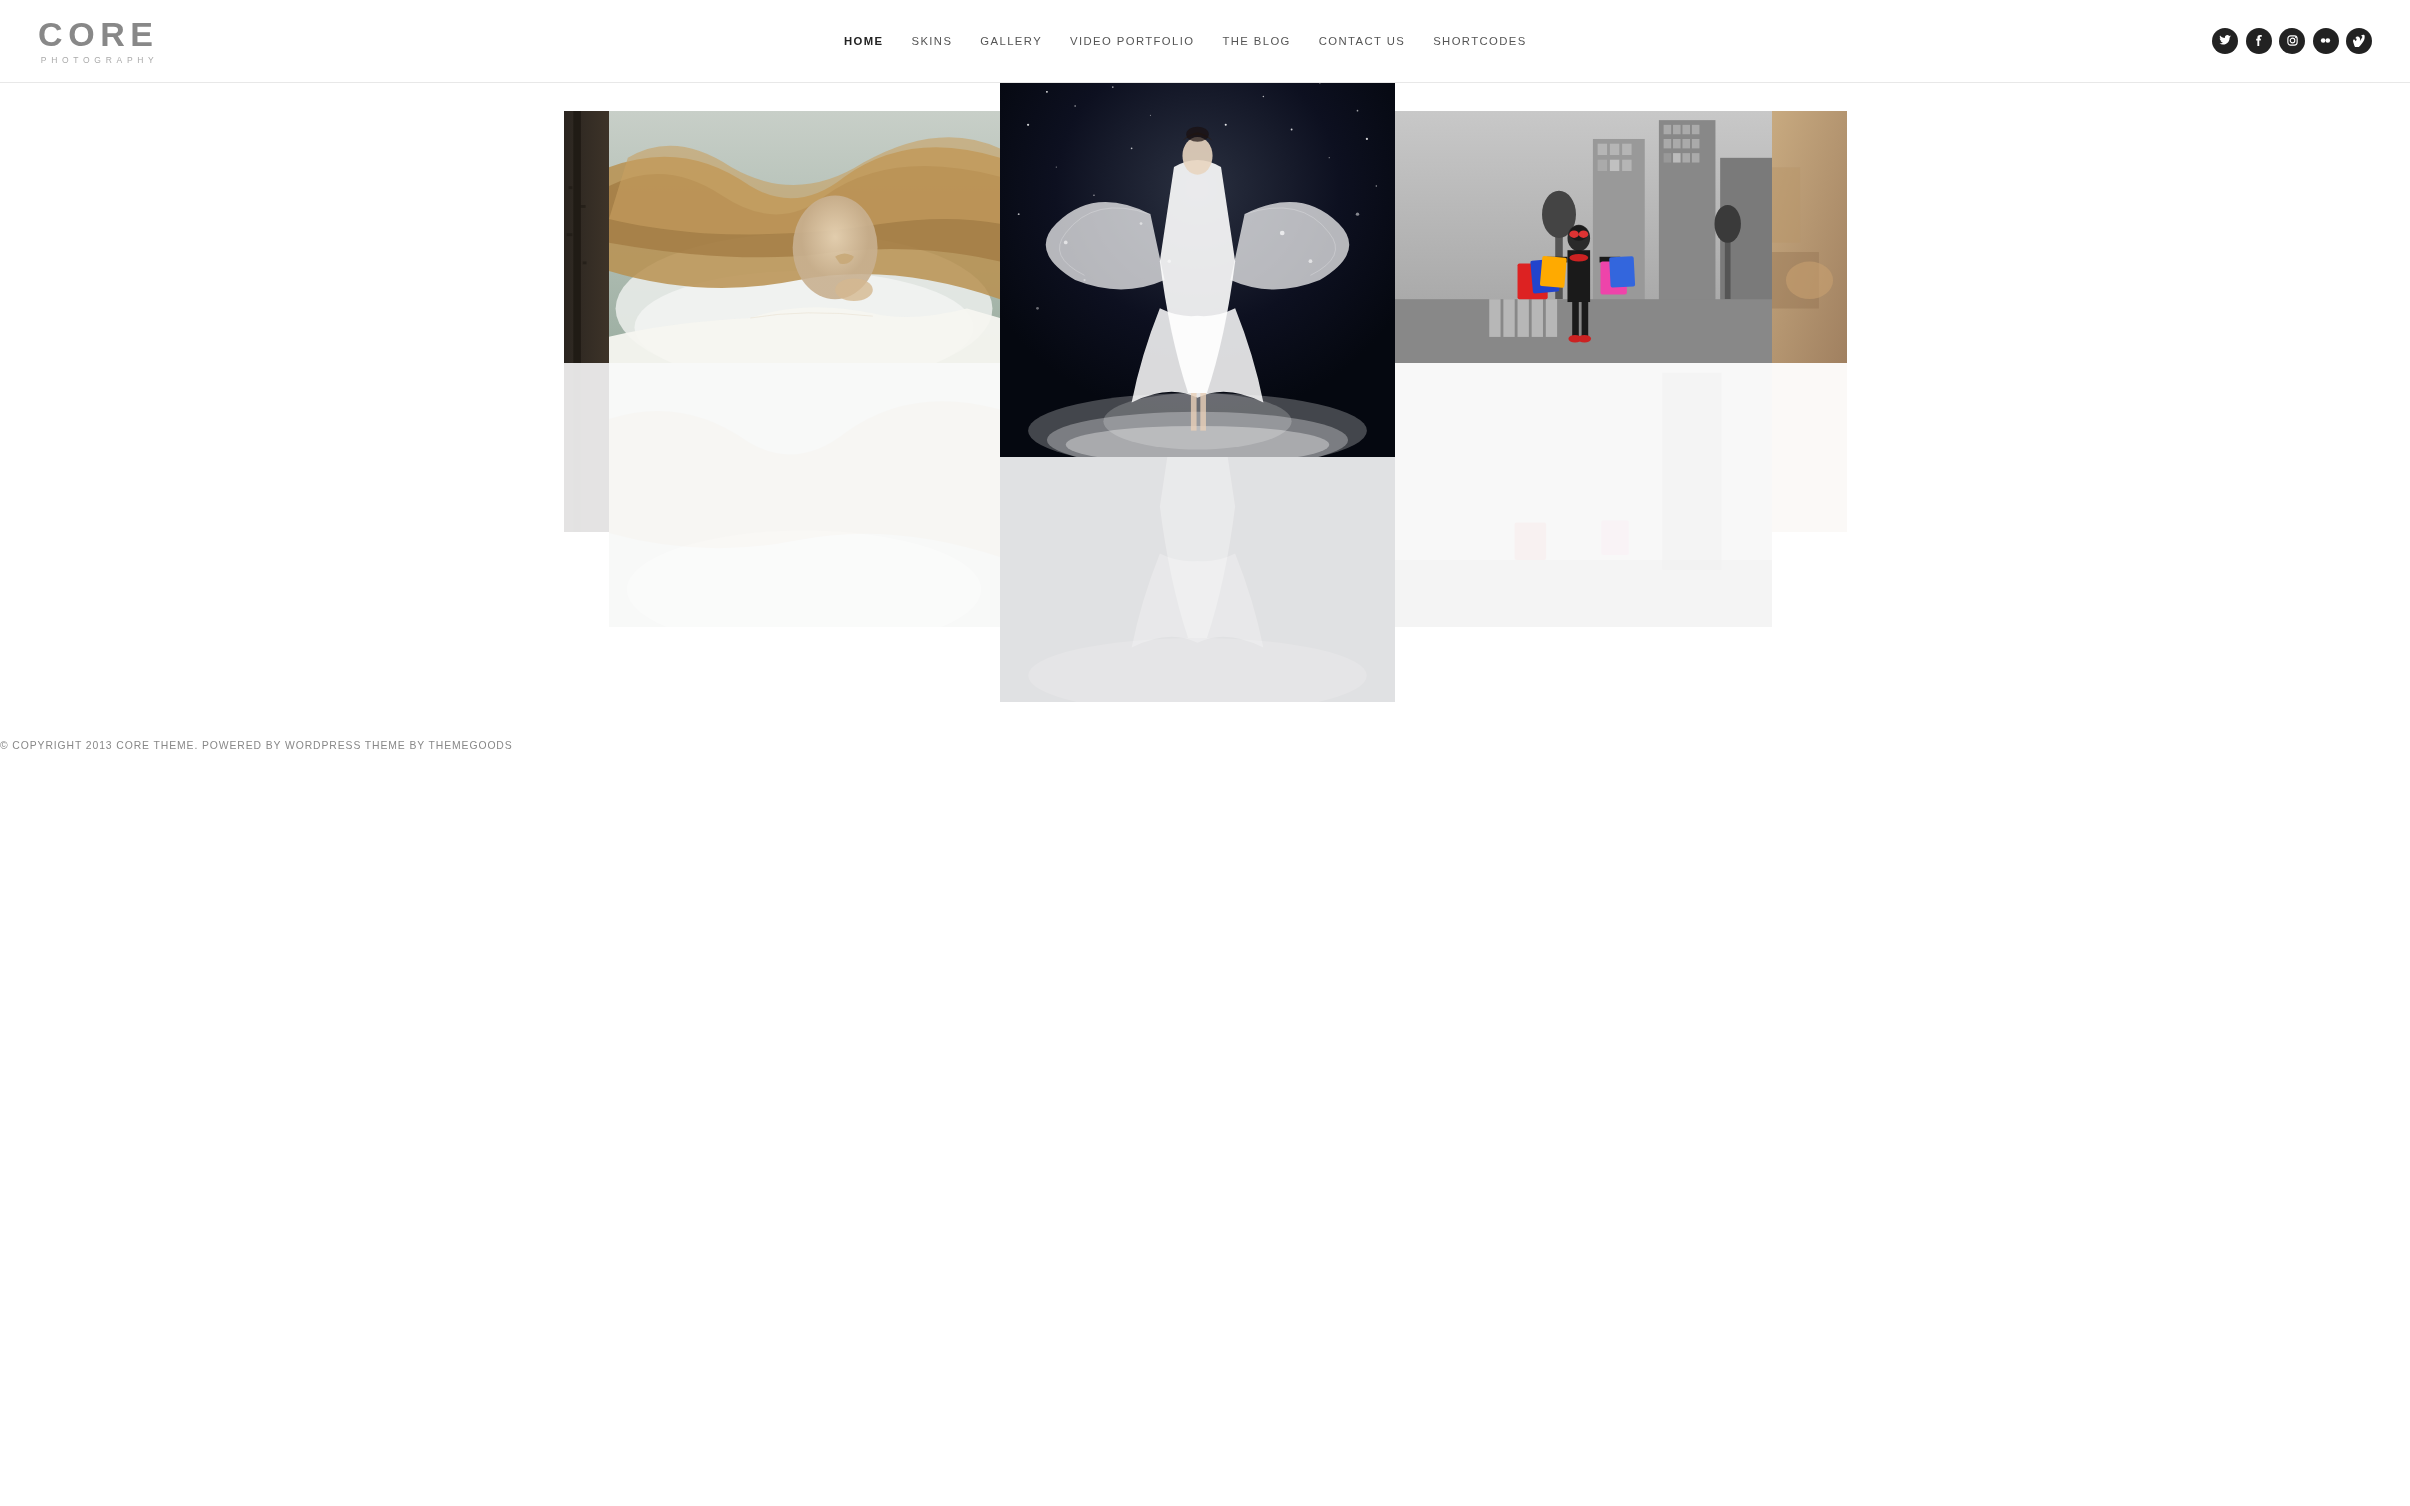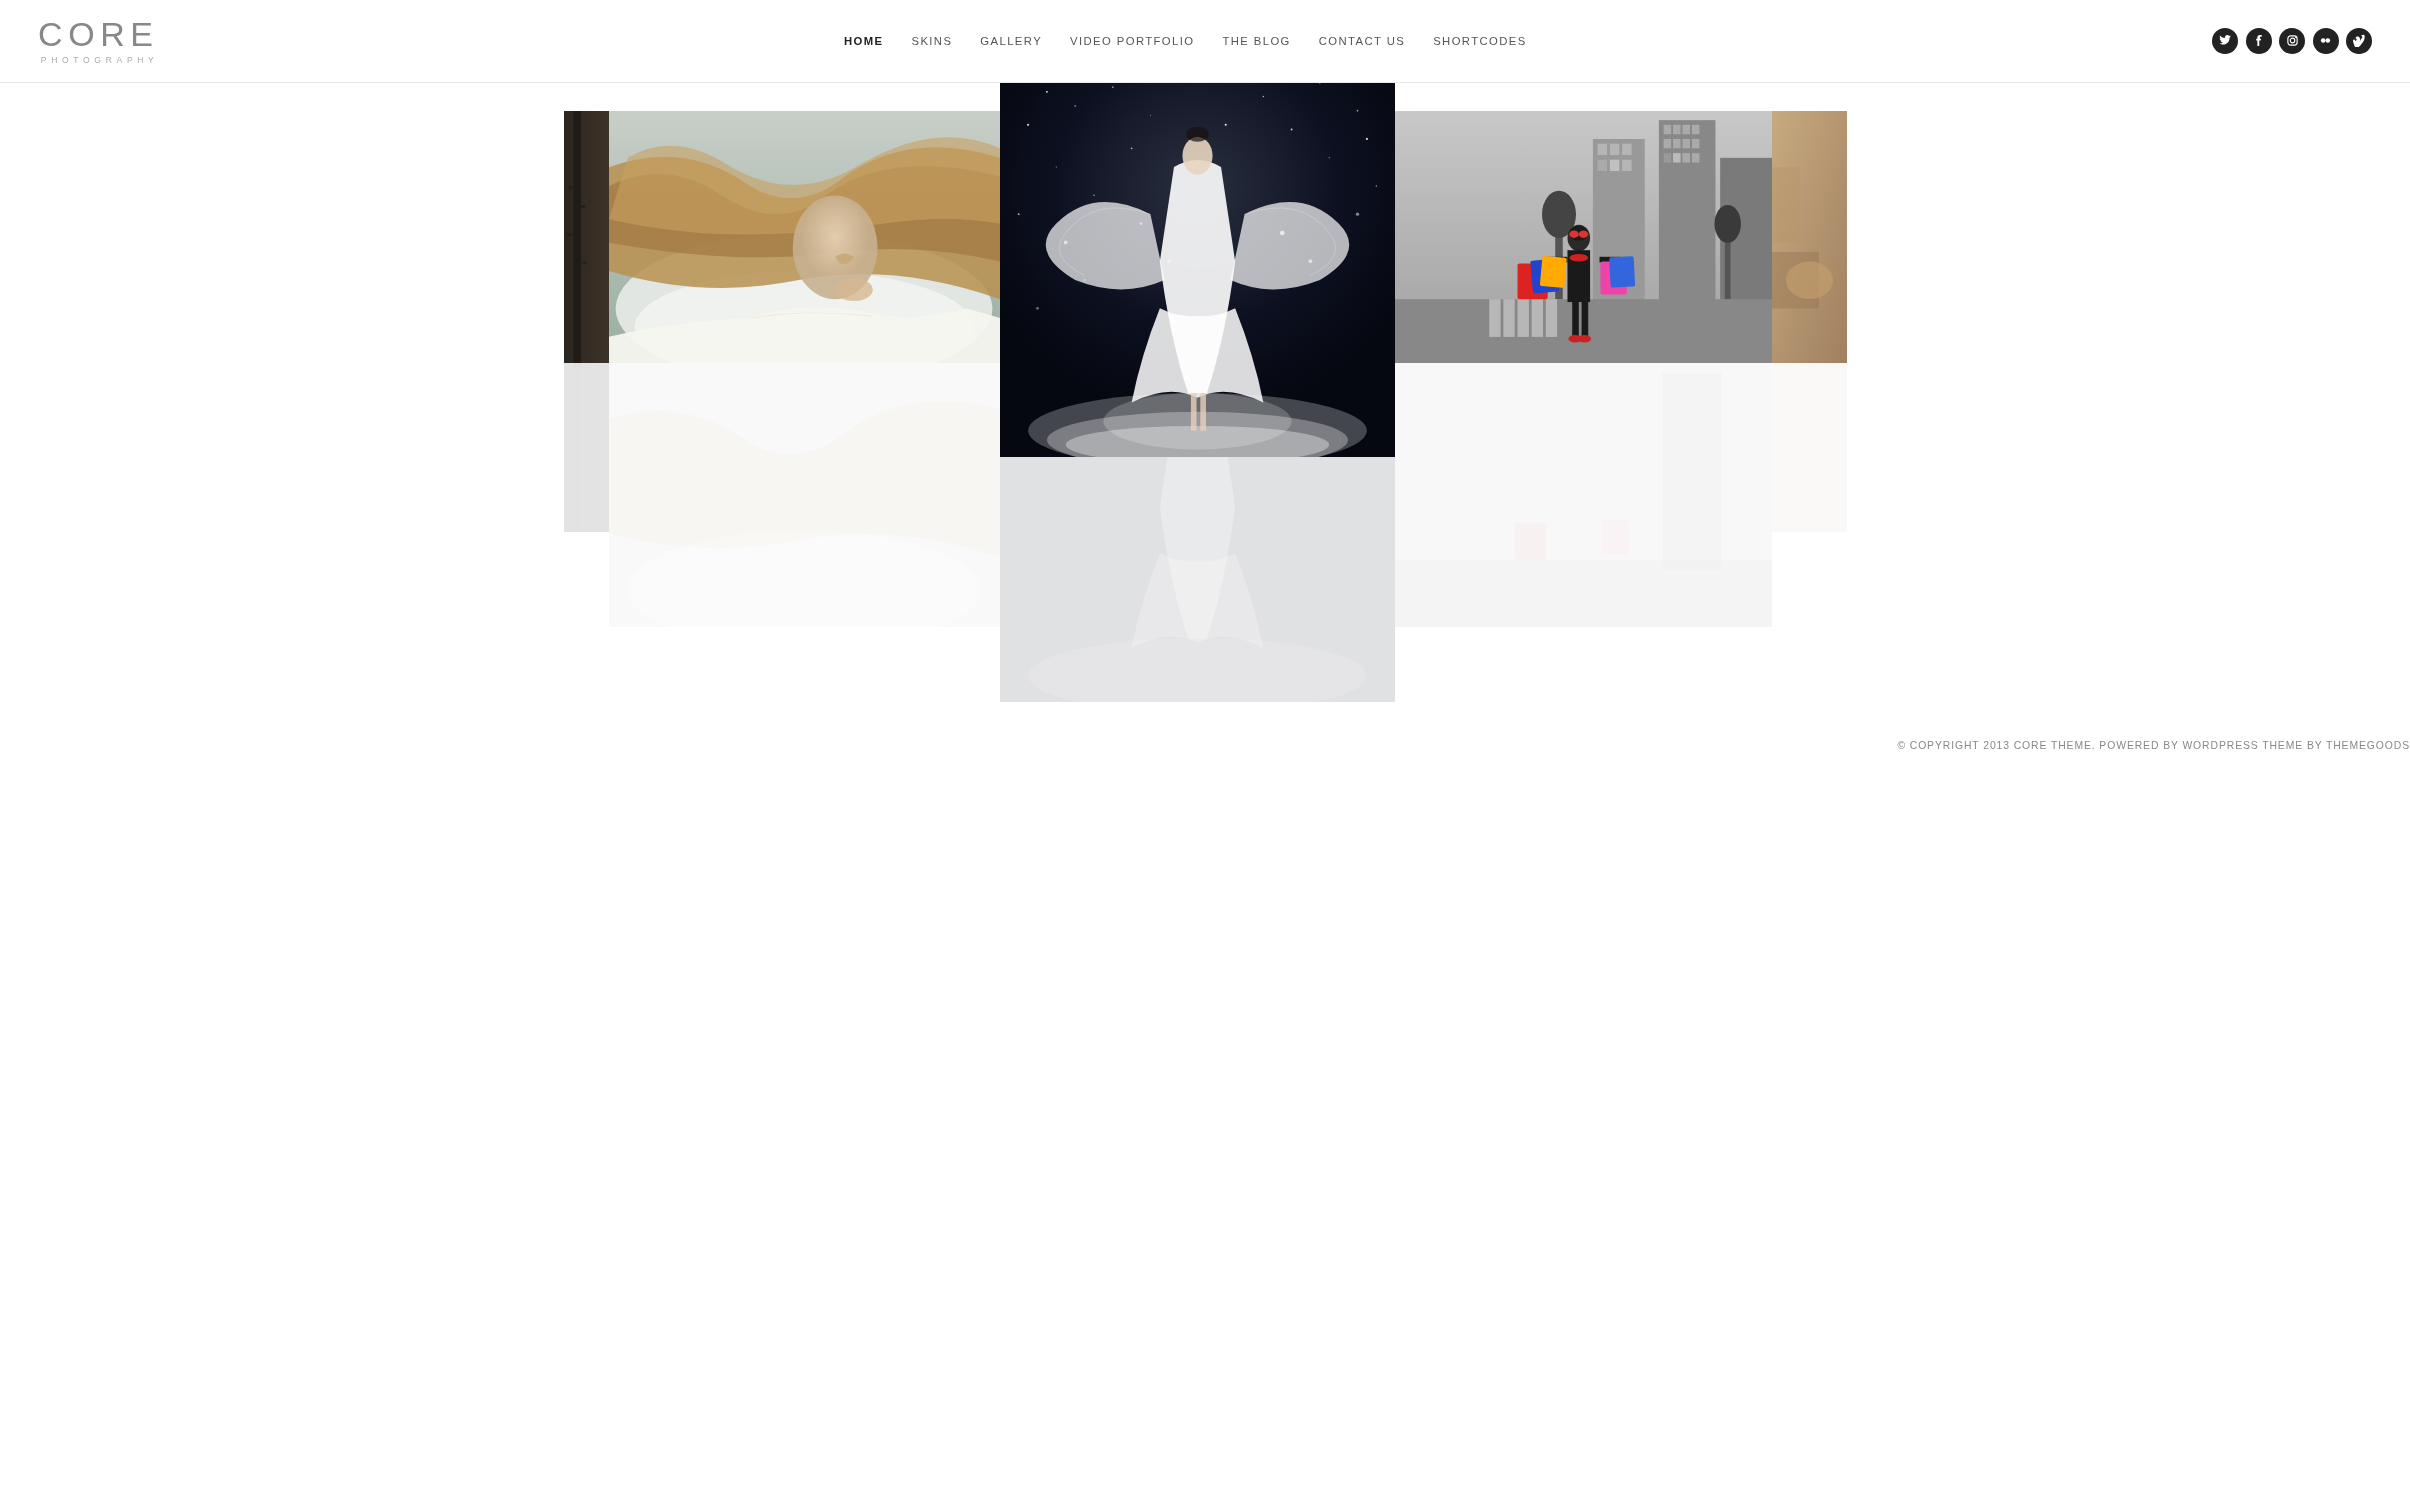--- a/index.html
+++ b/index.html
@@ -15,21 +15,21 @@
       background: #fff;
     }
     .logo-area {
       display: flex;
       flex-direction: column;
       align-items: flex-start;
       line-height: 1;
     }
     .logo-core {
       font-size: 34px;
-      font-weight: 400;
+      font-weight: 700;
       letter-spacing: 5.6px;
       color: #888;
       text-transform: uppercase;
     }
     .logo-sub {
       font-size: 8.5px;
       letter-spacing: 4.7px;
       color: #aaa;
       text-transform: uppercase;
       margin-top: 5px;
@@ -159,21 +159,21 @@
     }
     .reflection-wrapper {
       transform: scaleY(-1);
       filter: blur(0.5px);
       opacity: 0.12;
       overflow: hidden;
     }
 
     
     .footer {
-      text-align: right;
+      text-align: left;
       padding: 19px 0;
       font-size: 10.4px;
       letter-spacing: 0.9px;
       color: #888;
       text-transform: uppercase;
       margin-top: 19px;
     }
   </style>
 </head>
 <body>

